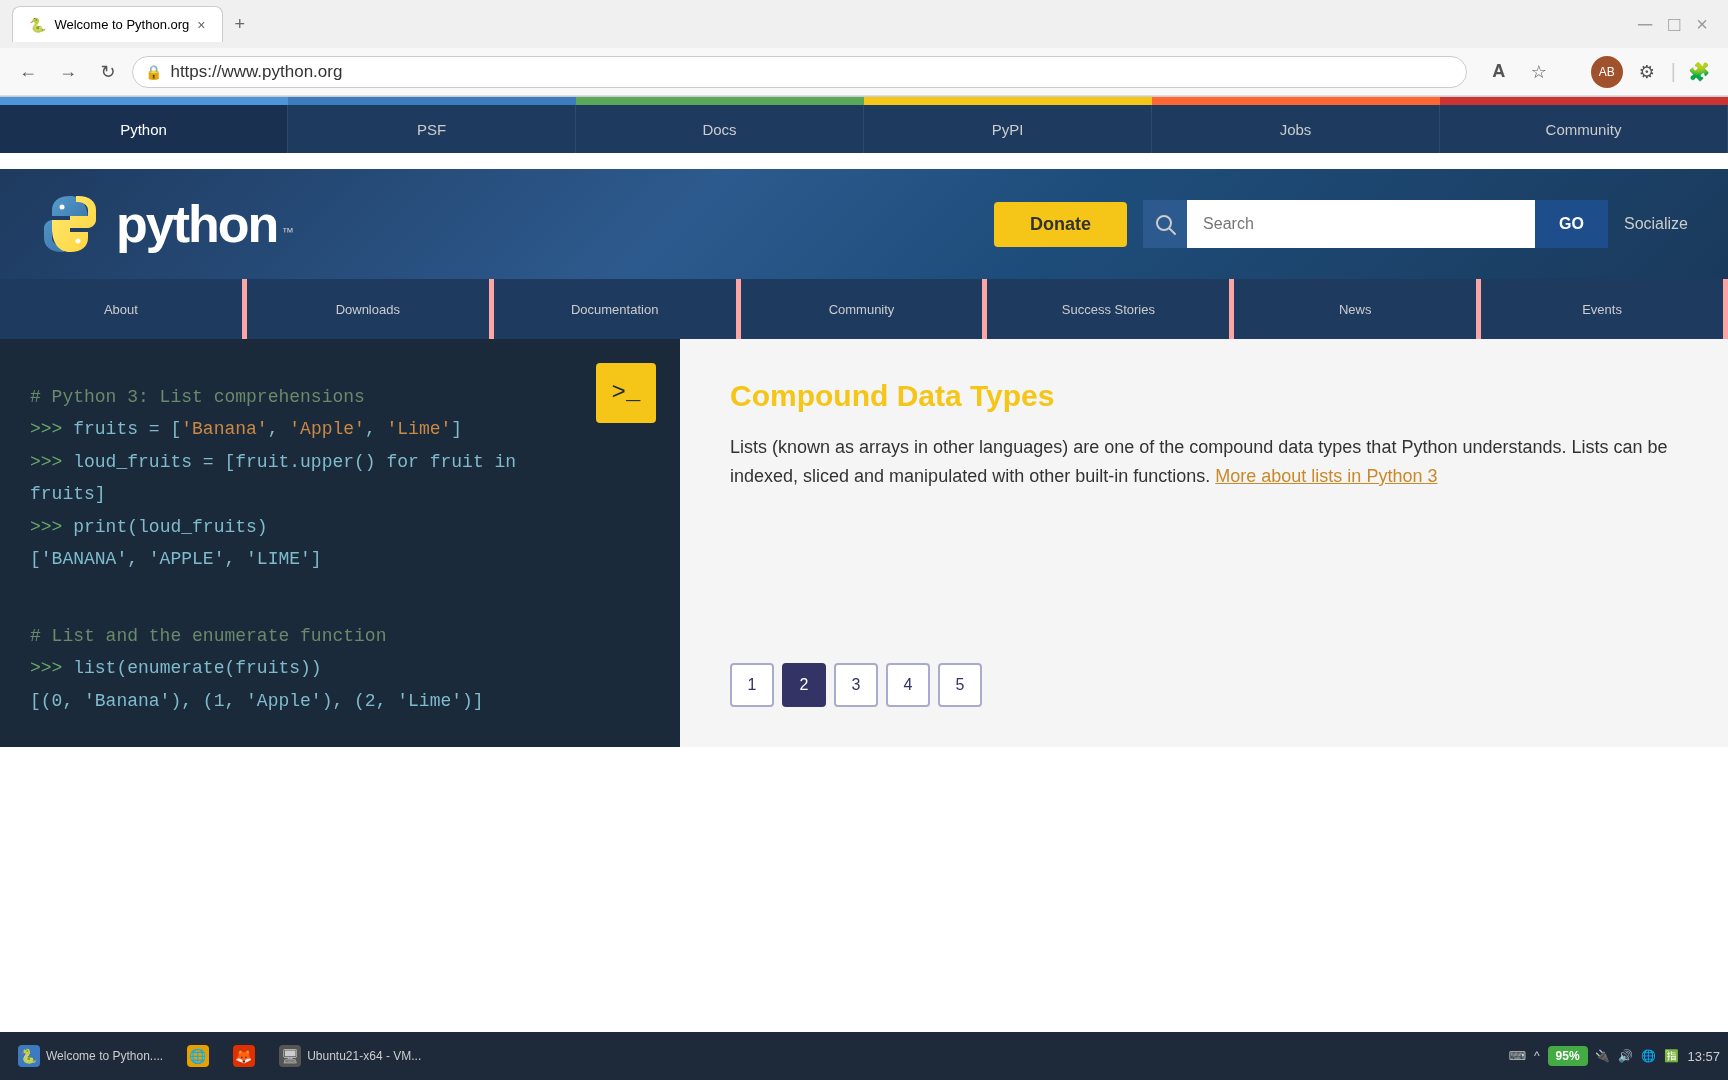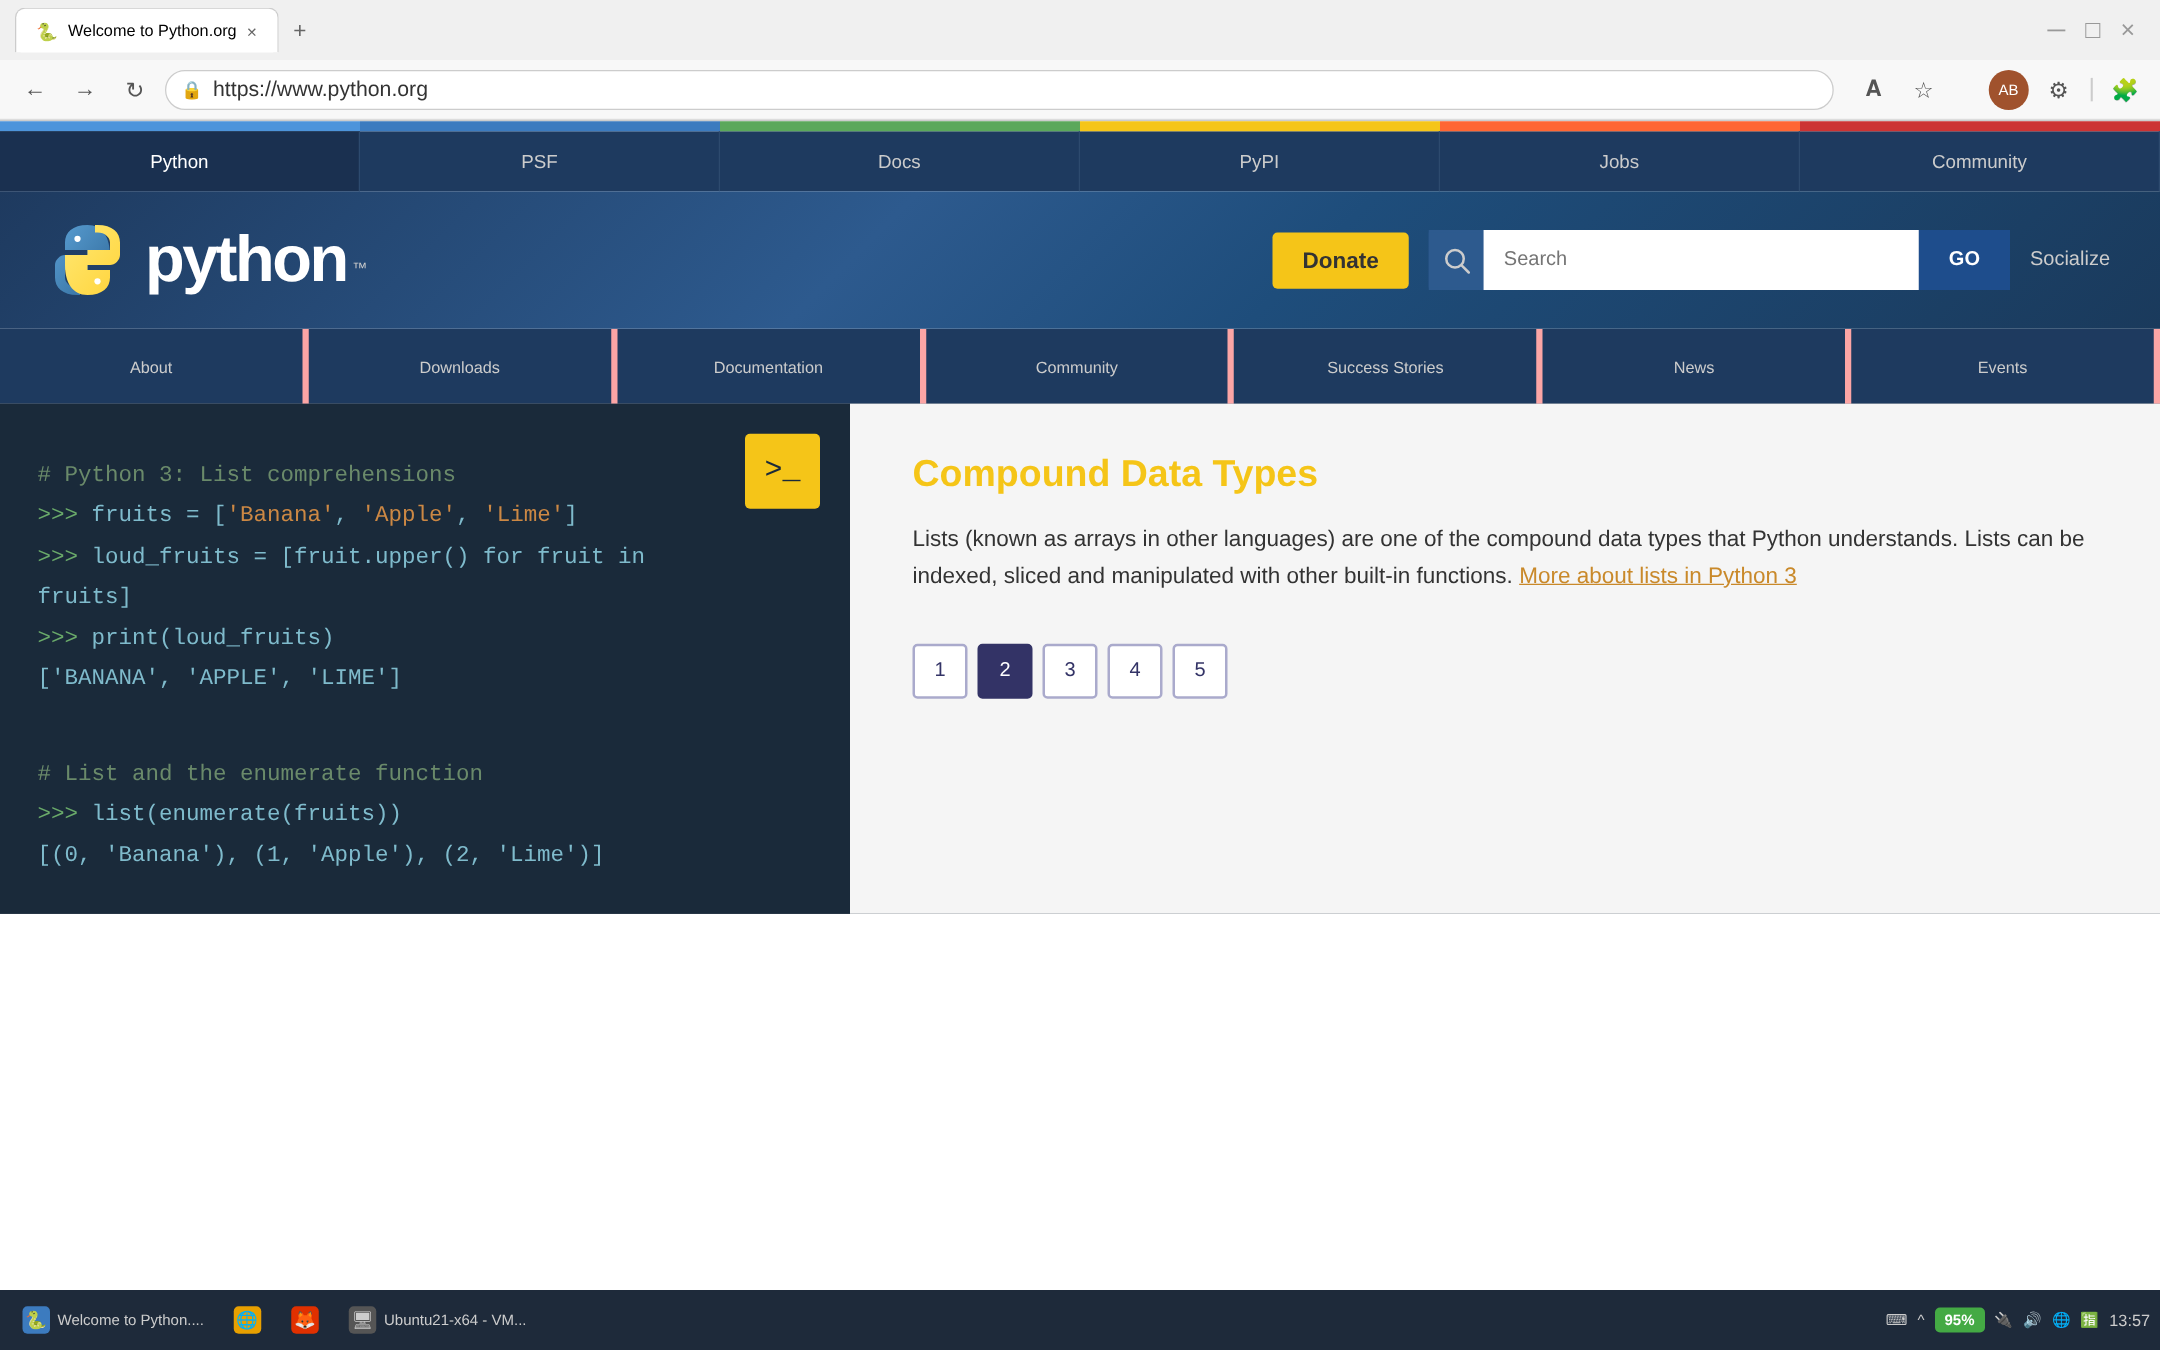--- a/index.html
+++ b/index.html
@@ -140,20 +140,21 @@
     }
 
     
     .site-header {
       background: linear-gradient(135deg, #1e3a5f 0%, #2d5a8e 40%, #1e4d7b 60%, #1a3a5c 100%);
       padding: 20px 40px;
       display: flex;
       align-items: center;
       min-height: 110px;
       position: relative;
+      margin-top: 16px;
     }
 
     
     .logo-area {
       display: flex;
       align-items: center;
       gap: 16px;
     }
     .logo-snake {
       width: 60px;
@@ -170,21 +171,21 @@
       flex: 1;
       display: flex;
       align-items: center;
       justify-content: flex-end;
       gap: 16px;
     }
     .donate-btn {
       background: #f5c518;
       color: #333;
       border: none;
-      padding: 12px 24px;
+      padding: 12px 36px;
       font-size: 18px;
       font-weight: bold;
       cursor: pointer;
       border-radius: 4px;
     }
     .search-icon-btn {
       background: #2d5a8e;
       border: none;
       color: #fff;
       font-size: 22px;
@@ -279,21 +280,21 @@
       color: #1a2a3a;
     }
 
     
     .info-panel {
       flex: 1;
       background: #f5f5f5;
       padding: 40px 50px;
       display: flex;
       flex-direction: column;
-      justify-content: flex-start;
+      justify-content: space-between;
     }
     .compound-title {
       color: #f5c518;
       font-size: 30px;
       font-weight: bold;
       margin-bottom: 20px;
     }
     .compound-text {
       color: #333;
       font-size: 18px;

